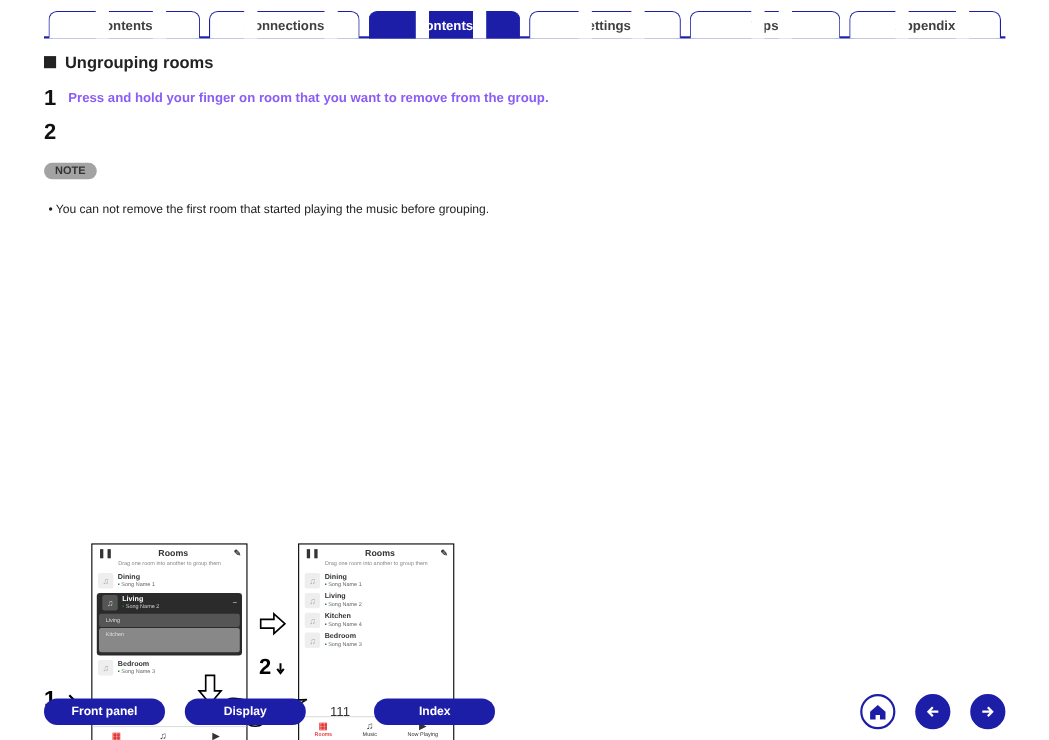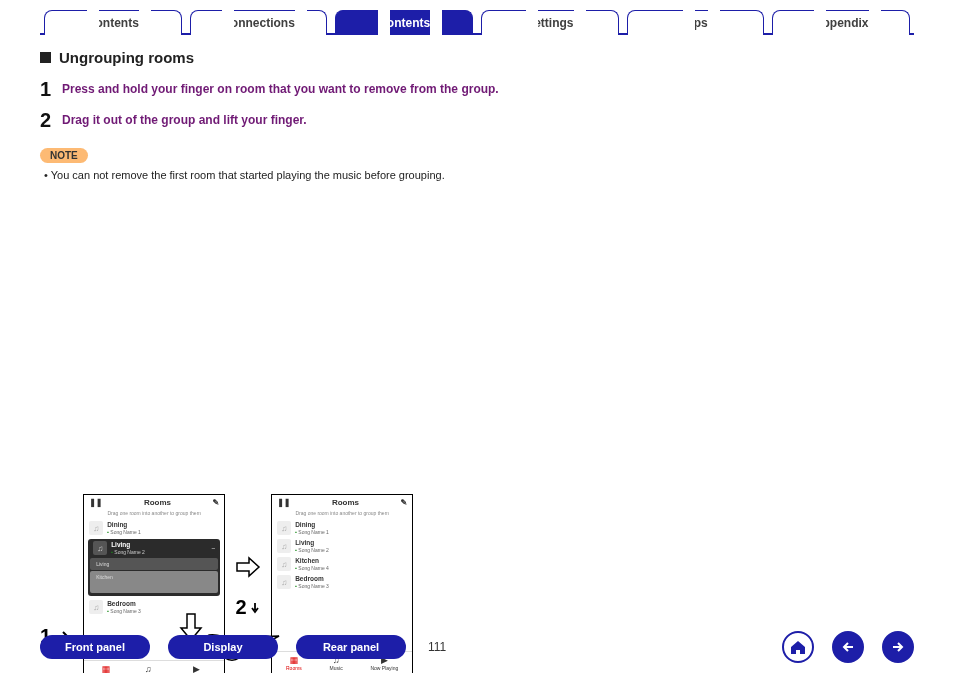--- a/index.html
+++ b/index.html
@@ -11,23 +11,23 @@
   .tab.active{background:#1d1ea8;color:#fff;}
   .tabrule{height:0;border-bottom:2px solid #1d1ea8;margin-top:-1px;}
   
   .content{display:flex;margin-top:14px;flex-direction:column;}
   .left{flex:0 0 445px;}
   .right{flex:1;display:flex;align-items:flex-start;gap:10px;}
   .heading{font-size:15px;font-weight:bold;color:#222;margin-bottom:12px;}
   .sq{display:inline-block;width:11px;height:11px;background:#222;margin-right:8px;vertical-align:baseline;}
   .step{display:flex;margin:8px 0 8px 0;align-items:flex-start;}
   .step .num{font-size:20px;font-weight:bold;color:#111;width:22px;flex:none;}
-  .step .txt{font-size:12px;font-weight:bold;color:#701a75;line-height:1.35;padding-top:3px;}
-  .notebadge{display:inline-block;background:#fdba74;color:#333;font-size:10px;font-weight:bold;padding:2px 10px;border-radius:9px;margin-top:8px;text-align:right;}
-  .notetext{font-size:11px;color:#222;margin:6px 0 0 4px;}
+  .step .txt{font-size:12px;font-weight:bold;color:#8b5cf6;line-height:1.35;padding-top:3px;}
+  .notebadge{display:inline-block;background:#a3a3a3;color:#333;font-size:10px;font-weight:bold;padding:2px 10px;border-radius:9px;margin-top:8px;text-align:right;}
+  .notetext{font-size:11px;color:#222;margin:22px 0 0 4px;}
   .notetext::before{content:"• ";}
   
   .phone{width:140px;border:1px solid #000;background:#fff;font-size:6px;color:#333;}
   .pheader{display:flex;justify-content:space-between;align-items:center;padding:3px 5px;font-weight:bold;font-size:8px;}
   .phint{text-align:center;font-size:5px;color:#888;padding:0 0 3px;}
   .ritem{display:flex;align-items:center;gap:4px;padding:2px 5px;}
   .ritem .ricon{width:14px;height:14px;background:#eee;border-radius:2px;display:flex;align-items:center;justify-content:center;font-size:8px;color:#aaa;}
   .ritem .rtext{line-height:1.2;}
   .ritem .rtitle{font-weight:bold;font-size:6.5px;}
   .ritem .rsub{font-size:5px;color:#666;}
@@ -77,21 +77,20 @@
     <div class="left">
       <div class="heading">
         <span class="sq"></span><span>Ungrouping rooms</span>
       </div>
       <div class="step">
         <div class="num">1</div>
         <div class="txt">Press and hold your finger on room that you want to remove from the group.</div>
       </div>
       <div class="step">
         <div class="num">2</div>
-        <div class="txt">Drag it out of the group and lift your finger.</div>
       </div>
       <div class="notebadge">NOTE</div>
       <div class="notetext">You can not remove the first room that started playing the music before grouping.</div>
     </div>
 
     <div class="right">
       <div class="callout" style="align-self:center;margin-top:96px;">
         <span>1</span>
         <svg class="arrow-r" viewBox="0 0 20 20">
             <path d="M2 10h10M10 5l5 5-5 5" stroke="#000" stroke-width="2" fill="none"></path>
@@ -201,22 +200,22 @@
           <div class="ptab"><div class="picon">♫</div><span>Music</span></div>
           <div class="ptab"><div class="picon">▶</div><span>Now Playing</span></div>
         </div>
       </div>
     </div>
   </div>
 
   <div class="bottom">
     <div class="pill">Front panel</div>
     <div class="pill">Display</div>
-    <div class="pill">Rear panel</div>
     <div class="pagenum">111</div>
+    <div class="pill">Index</div>
     <div class="spacer"></div>
     <div class="circle">
       <svg width="18" height="18" viewBox="0 0 18 18">
           <path d="M2 9l7-6 7 6v7H11v-4H7v4H2z" fill="#1d1ea8"></path>
         </svg>
     </div>
     <div class="circle solid">
       <svg width="14" height="14" viewBox="0 0 14 14">
           <path d="M12 7H3M7 3L3 7l4 4" stroke="#fff" stroke-width="2" fill="none"></path>
         </svg>

